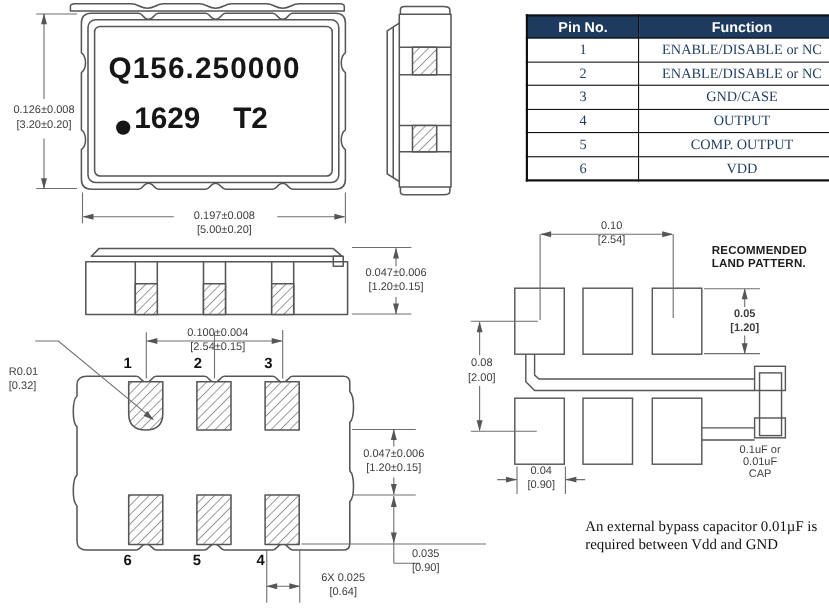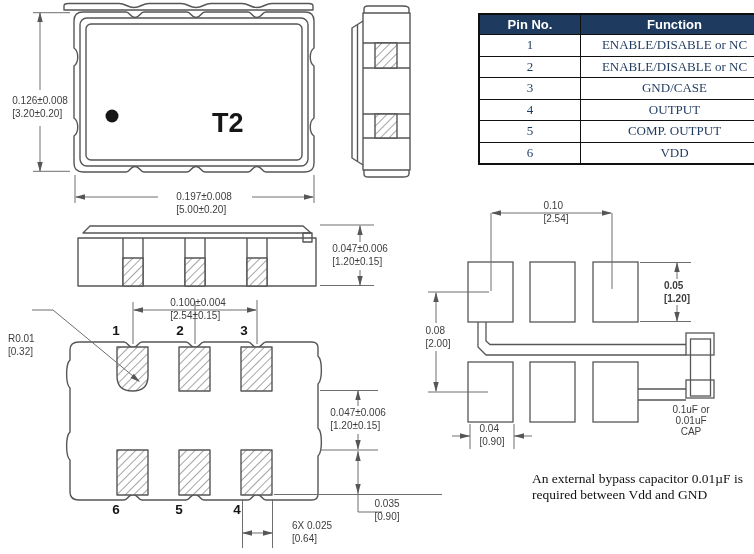--- a/index.html
+++ b/index.html
@@ -1,20 +1,20 @@
 <!DOCTYPE html>
 <html><head>
 <meta charset="utf-8">
 <style>
   html,body{margin:0;padding:0;background:#fff;}
   .canvas{position:relative;width:754px;height:554px;background:#ffffff;
           font-family:"Liberation Sans",sans-serif;overflow:hidden;}
   .canvas svg{position:absolute;left:0;top:0;}
   .dim{position:absolute;color:#3d3d3d;font-size:10px;line-height:12.5px;
-       text-align:left;transform:translateX(-50%);white-space:nowrap;}
+       text-align:center;transform:translateX(-50%);white-space:nowrap;}
   .dim-left{transform:none;text-align:left;margin-top:36px;}
   .dim-right{transform:none;text-align:center;}
   .pin{position:absolute;font-weight:bold;font-size:13.5px;color:#141414;
        transform:translateX(-50%);line-height:14px;}
   .marking{position:absolute;font-weight:bold;color:#161616;font-size:27px;
            line-height:28px;letter-spacing:1px;transform:translateX(-50%);white-space:nowrap;}
   .marking2{position:absolute;font-weight:bold;color:#161616;font-size:27px;
             line-height:28px;white-space:nowrap;}
   .lp-title{position:absolute;font-weight:bold;font-size:10.5px;line-height:12px;
             color:#1c1c1c;letter-spacing:0.2px;white-space:nowrap;}
@@ -144,21 +144,23 @@
       <polygon points="677,322 674.3,312 679.7,312"></polygon>
       <polygon points="436,292 433.3,302 438.7,302"></polygon>
       <polygon points="436,392 433.3,382 438.7,382"></polygon>
       <polygon points="470,436 460,433.3 460,438.7"></polygon>
       <polygon points="514,436 524,433.3 524,438.7"></polygon>
     </g>
 
     <circle cx="112" cy="116" r="6.5" fill="#161616"></circle>
   </svg>
 
-  <div class="marking2" style="left:212px;top:93px;margin-top:16px;">T2</div>
+  <div class="marking" style="left:186px;top:48px;">Q156.250000</div>
+  <div class="marking2" style="left:122px;top:93px;">1629</div>
+  <div class="marking2" style="left:212px;top:93px;">T2</div>
 
   <div class="dim" style="left:40px;top:95px;">
     <div>0.126±0.008</div>
     <div>[3.20±0.20]</div>
   </div>
   <div class="dim" style="left:204px;top:177px;margin-top:14px;">
     <div>0.197±0.008</div>
     <div>[5.00±0.20]</div>
   </div>
   <div class="dim" style="left:360px;top:243px;">
@@ -186,20 +188,24 @@
     <div>[0.64]</div>
   </div>
 
   <div class="pin" style="left:116px;top:324px;">1</div>
   <div class="pin" style="left:180px;top:324px;">2</div>
   <div class="pin" style="left:244px;top:324px;">3</div>
   <div class="pin" style="left:116px;top:503px;">6</div>
   <div class="pin" style="left:179px;top:503px;">5</div>
   <div class="pin" style="left:237px;top:503px;">4</div>
 
+  <div class="lp-title" style="left:647px;top:222px;">
+    <div>RECOMMENDED</div>
+    <div>LAND PATTERN.</div>
+  </div>
   <div class="dim" style="left:556px;top:200px;">
     <div>0.10</div>
     <div>[2.54]</div>
   </div>
   <div class="dim" style="left:677px;top:280px;font-weight:bold;">
     <div>0.05</div>
     <div>[1.20]</div>
   </div>
   <div class="dim" style="left:438px;top:325px;">
     <div>0.08</div>

